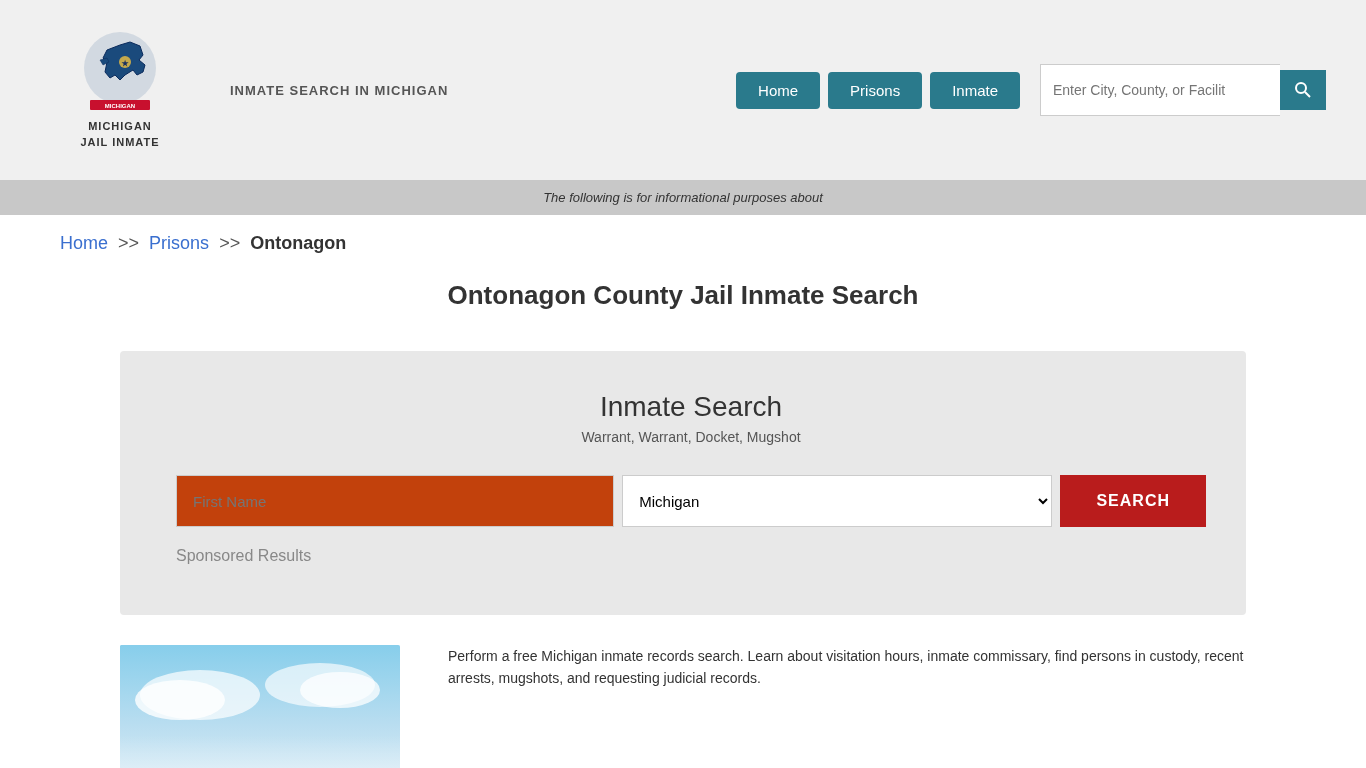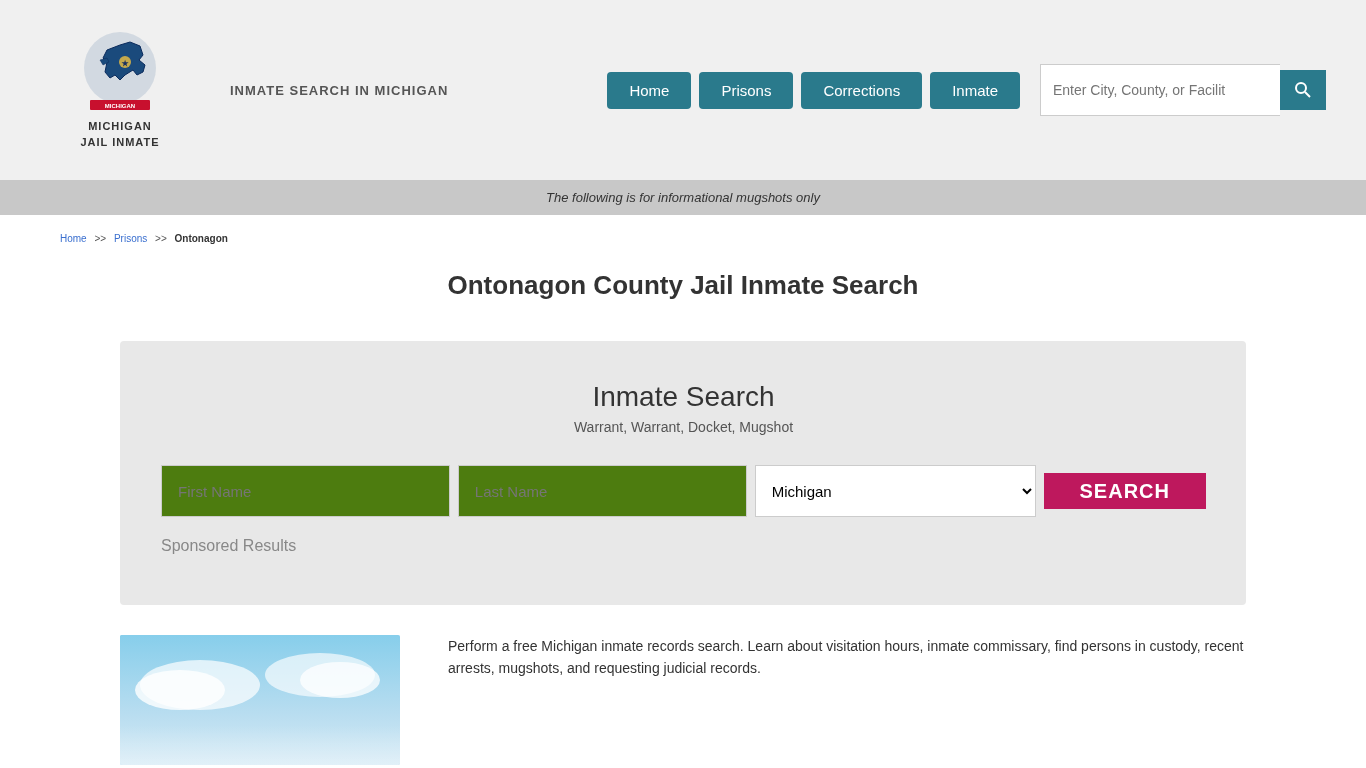--- a/index.html
+++ b/index.html
@@ -88,21 +88,21 @@
       text-align: center;
       padding: 10px;
       font-size: 13px;
       font-style: italic;
       color: #333;
     }
 
     
     .breadcrumb {
       padding: 18px 68px 8px 60px;
-      font-size: 10px;
+      font-size: 18px;
       color: #333;
     }
     .breadcrumb a {
       color: #3a6fcf;
       text-decoration: none;
     }
     .breadcrumb .sep {
       margin: 0 5px;
       color: #555;
     }
@@ -118,21 +118,21 @@
       font-weight: bold;
       color: #333;
       margin: 18px 0 40px 0;
     }
 
     
     .search-section {
       background: #e8e8e8;
       margin: 0 120px;
       border-radius: 4px;
-      padding: 40px 40px 50px 41px;
+      padding: 40px 40px 50px 56px;
     }
     .search-section-title {
       text-align: center;
       font-size: 28px;
       color: #333;
       margin-bottom: 6px;
       font-style: normal;
       font-weight: normal;
     }
     .search-section-subtitle {
@@ -146,40 +146,40 @@
       gap: 0;
       align-items: center;
     }
     .search-fields input[type="text"] {
       flex: 1;
       padding: 14px 16px;
       font-size: 15px;
       border: 1px solid #ccc;
       outline: none;
       height: 52px;
-      background: #4d7c0f;
+      background: #c2410c;
       margin-right: 8px;
     }
     .search-fields select {
       flex: 1;
       padding: 14px 12px;
       font-size: 15px;
       border: 1px solid #ccc;
       outline: none;
       height: 52px;
       background: #fff;
       margin-right: 8px;
     }
     .search-fields button {
-      background: #be185d;
+      background: #b91c1c;
       color: #fff;
       border: none;
-      height: 36px;
+      height: 52px;
       padding: 0 36px;
-      font-size: 20px;
+      font-size: 16px;
       font-weight: bold;
       letter-spacing: 1px;
       cursor: pointer;
       font-family: Arial, sans-serif;
     }
     .sponsored {
       font-size: 16px;
       color: #888;
       margin-top: 20px;
     }
@@ -246,55 +246,53 @@
       <span>MICHIGAN</span><br>
       <span>JAIL INMATE</span>
     </div>
   </div>
 
   <div class="site-title">INMATE SEARCH IN MICHIGAN</div>
 
   <nav class="nav-area">
     <button class="nav-btn">Home</button>
     <button class="nav-btn">Prisons</button>
-    <button class="nav-btn">Corrections</button>
     <button class="nav-btn">Inmate</button>
     <div class="search-bar-wrapper">
       <input type="text" placeholder="Enter City, County, or Facilit" style="">
       <button class="search-bar-btn">
         <svg width="18" height="18" viewBox="0 0 18 18">
           <circle cx="7" cy="7" r="5" stroke="#fff" stroke-width="2" fill="none"></circle>
           <line x1="11" y1="11" x2="16" y2="16" stroke="#fff" stroke-width="2"></line>
         </svg>
       </button>
     </div>
   </nav>
 </header>
 
 <div class="info-bar">
-  <span>The following is for informational mugshots only</span>
+  <span>The following is for informational purposes about</span>
 </div>
 
 <div class="breadcrumb">
   <a href="#">Home</a>
   <span class="sep">&gt;&gt;</span>
   <a href="#">Prisons</a>
   <span class="sep">&gt;&gt;</span>
   <span class="current">Ontonagon</span>
 </div>
 
 <h1 class="page-title">Ontonagon County Jail Inmate Search</h1>
 
 <section class="search-section">
   <h2 class="search-section-title">Inmate Search</h2>
   <p class="search-section-subtitle">Warrant, Warrant, Docket, Mugshot</p>
 
   <div class="search-fields">
     <input type="text" placeholder="First Name" style="">
-    <input type="text" placeholder="Last Name" style="">
     <select>
       <option>Michigan</option>
       <option>Alabama</option>
       <option>Alaska</option>
       <option>Arizona</option>
       <option>Arkansas</option>
       <option>California</option>
       <option>Colorado</option>
       <option>Florida</option>
       <option>Georgia</option>

